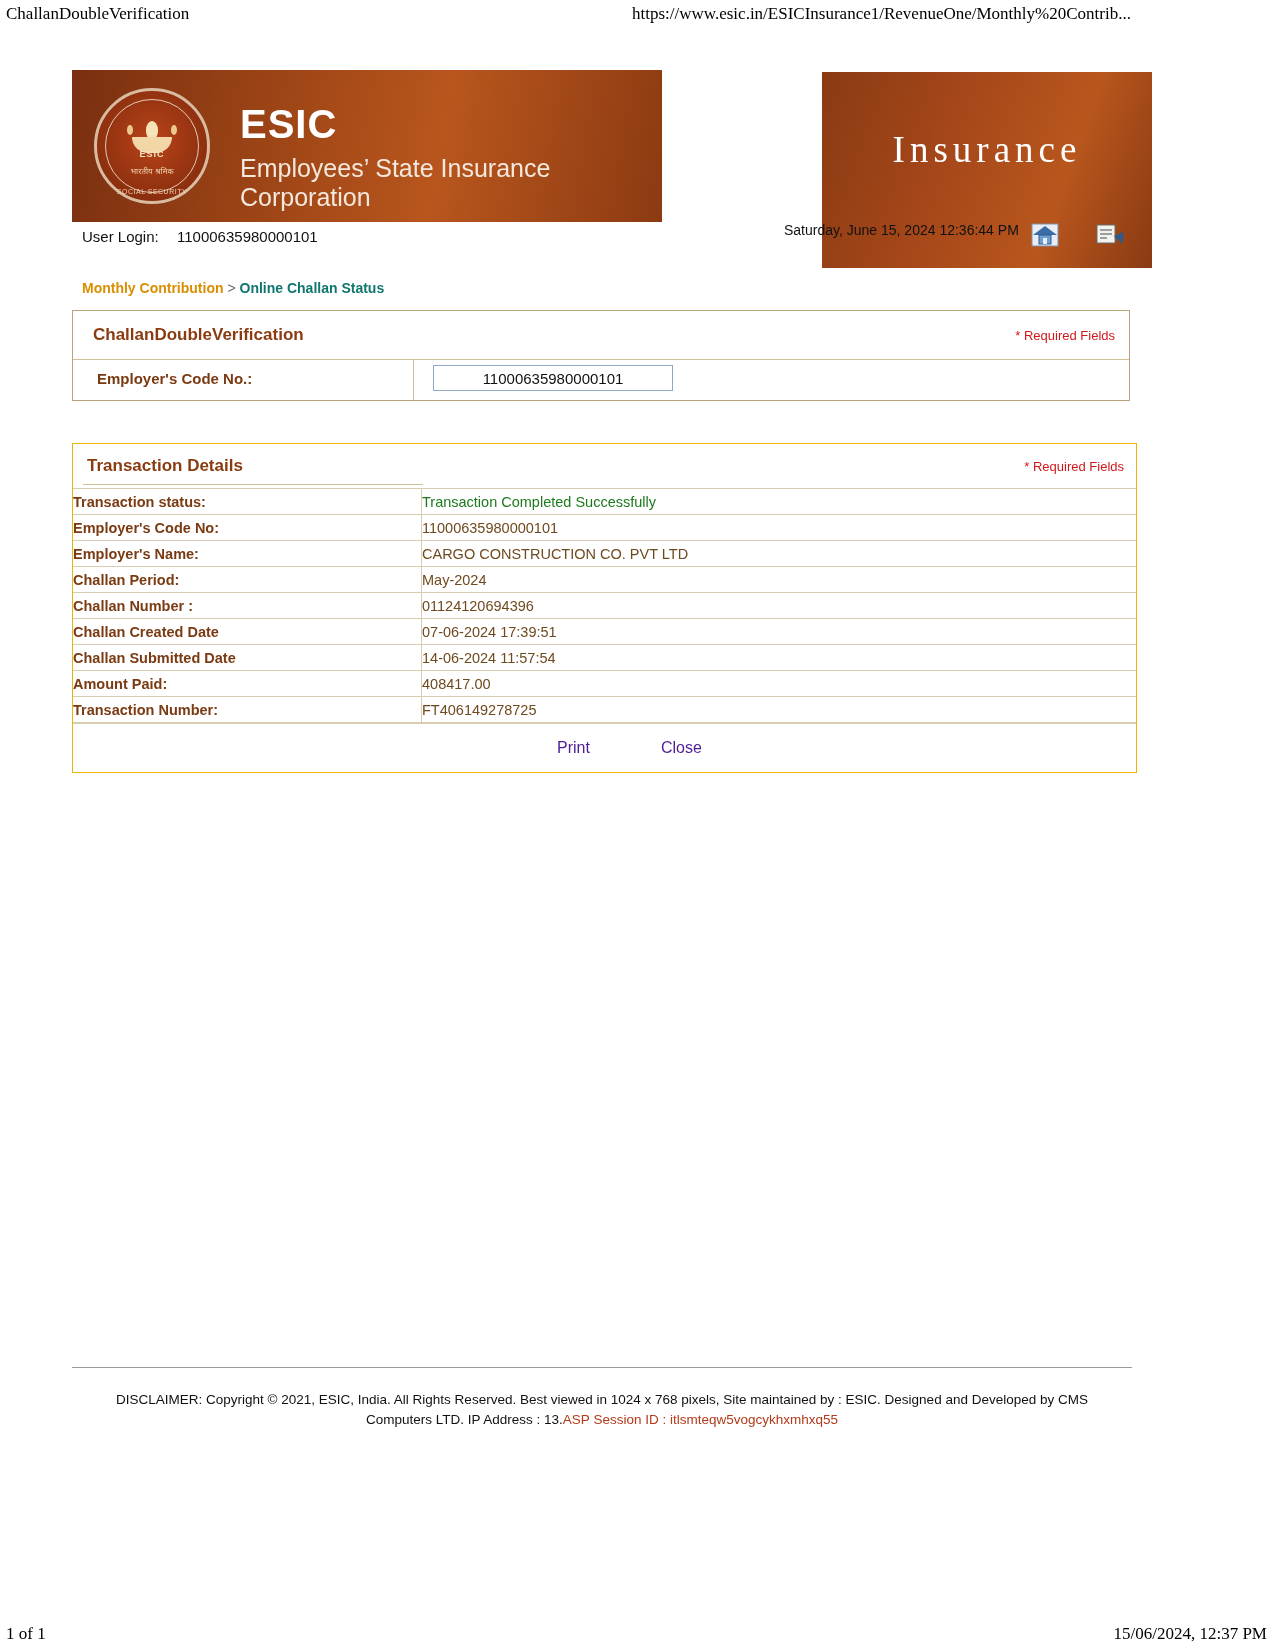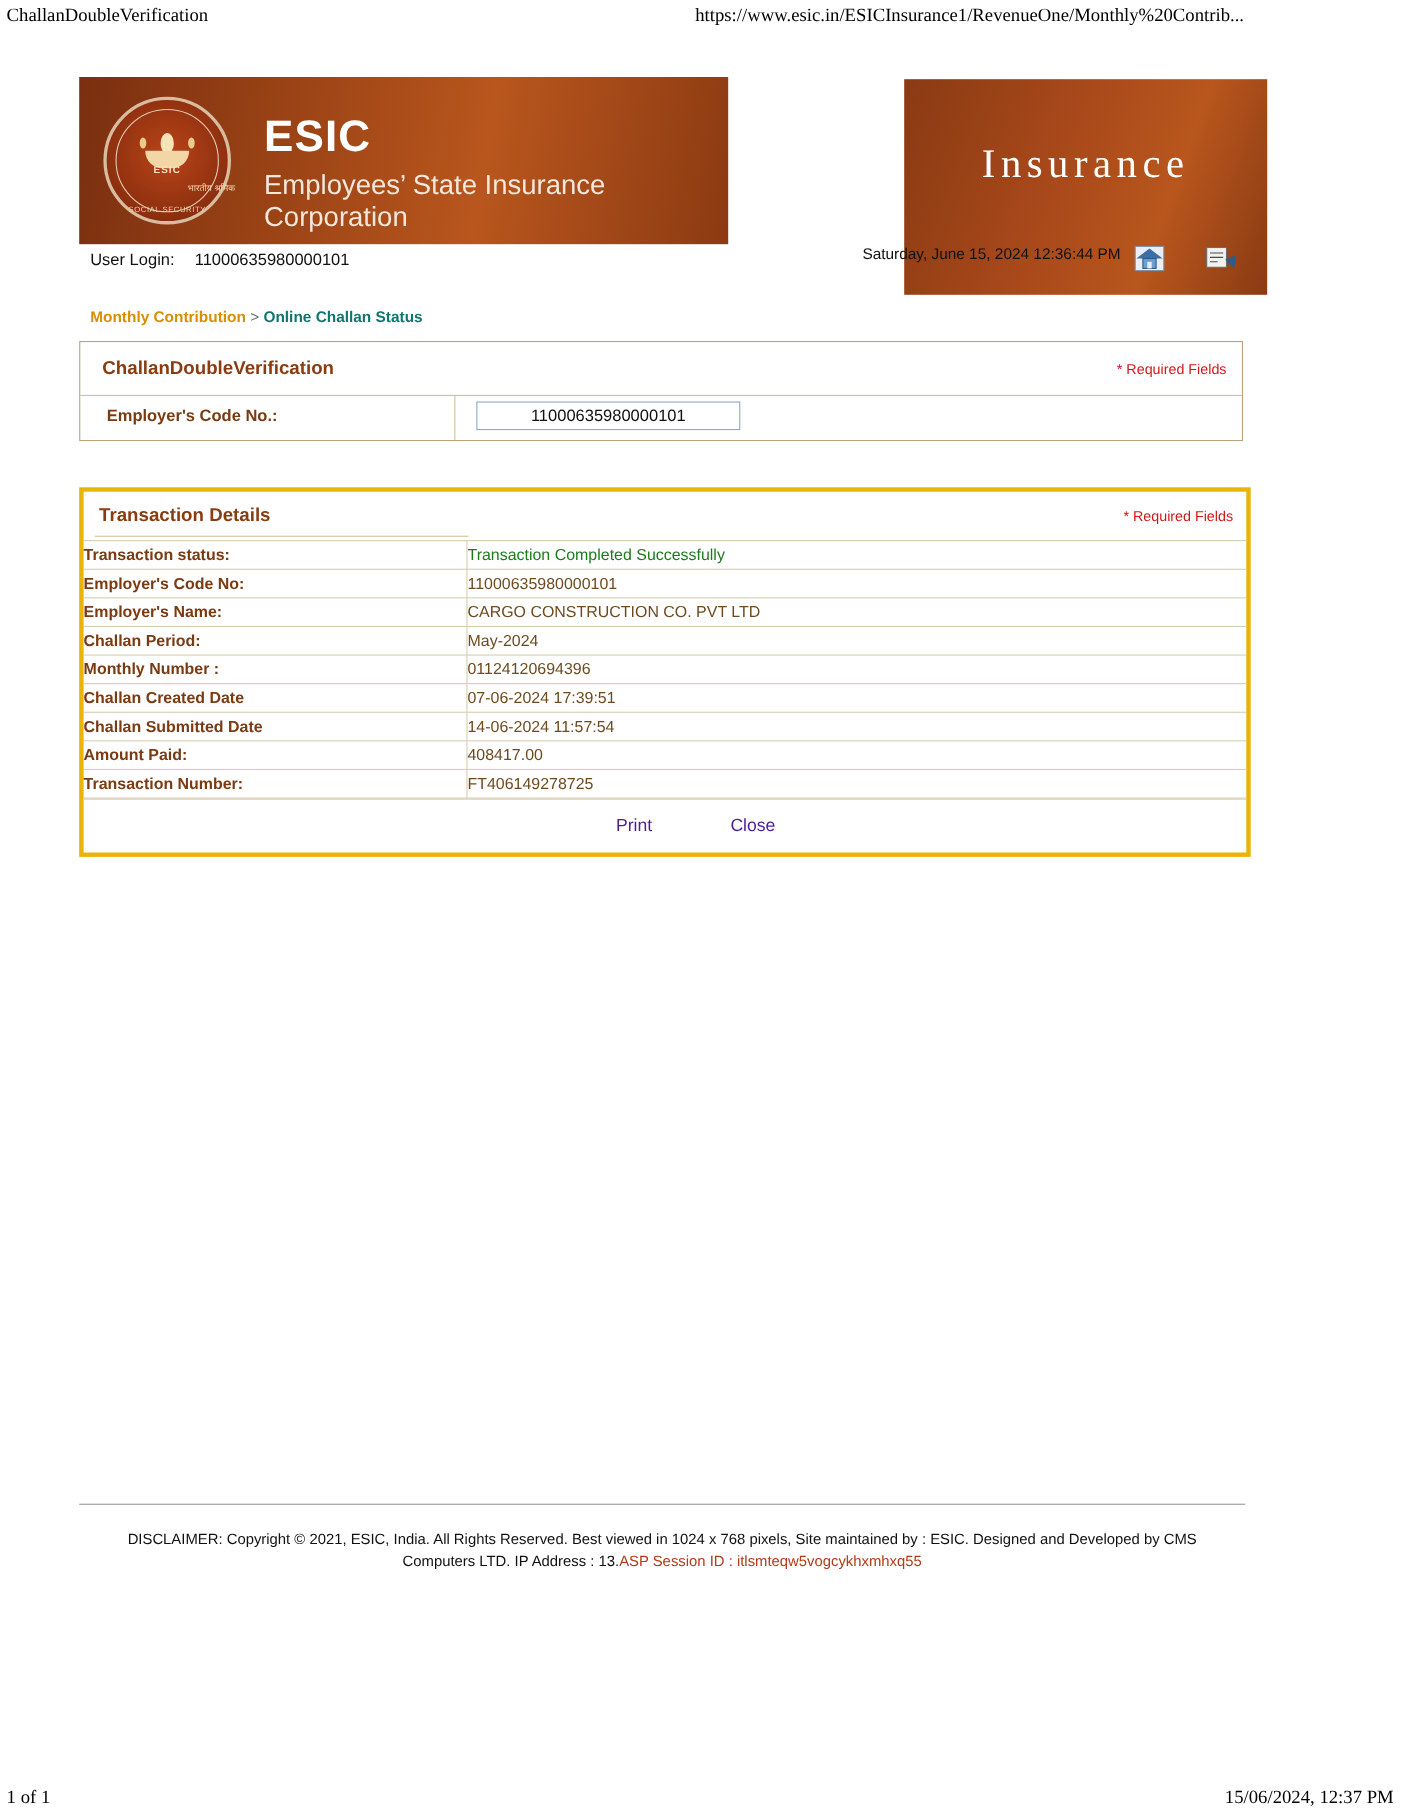--- a/index.html
+++ b/index.html
@@ -149,21 +149,20 @@
     font-weight: bold;
   }
   .esic-logo .hindi {
     position: absolute;
     left: 50%;
     top: 74px;
     transform: translateX(-50%);
     font-size: 8px;
     color: #f0d4ae;
     white-space: nowrap;
-    margin-left: 40px;
   }
   .esic-logo .arc {
     position: absolute;
     left: 0;
     bottom: 6px;
     width: 100%;
     text-align: center;
     font-size: 7px;
     color: #edd2b2;
     letter-spacing: 0.5px;
@@ -321,21 +320,21 @@
     font-family: "Liberation Sans", sans-serif;
     font-size: 15px;
     text-align: center;
     color: #111;
     box-sizing: border-box;
   }
 
   .spacer { height: 42px; }
 
   
-  .tx-panel { margin-left: 72px; width: 1065px; border: 4px solid #eab308; box-sizing: border-box; }
+  .tx-panel { margin-left: 72px; width: 1065px; border: 1px solid #eab308; box-sizing: border-box; }
   .tx-head {
     position: relative;
     height: 44px;
   }
   .tx-head .tx-title {
     position: absolute;
     left: 14px;
     top: 12px;
     font-size: 17px;
     font-weight: bold;
@@ -518,21 +517,21 @@
         </tr>
         <tr>
           <td class="tx-k">Employer's Name:</td>
           <td class="tx-v">CARGO CONSTRUCTION CO. PVT LTD</td>
         </tr>
         <tr>
           <td class="tx-k">Challan Period:</td>
           <td class="tx-v">May-2024</td>
         </tr>
         <tr>
-          <td class="tx-k">Monthly Number :</td>
+          <td class="tx-k">Challan Number :</td>
           <td class="tx-v">01124120694396</td>
         </tr>
         <tr>
           <td class="tx-k">Challan Created Date</td>
           <td class="tx-v">07-06-2024 17:39:51</td>
         </tr>
         <tr>
           <td class="tx-k">Challan Submitted Date</td>
           <td class="tx-v">14-06-2024 11:57:54</td>
         </tr>

